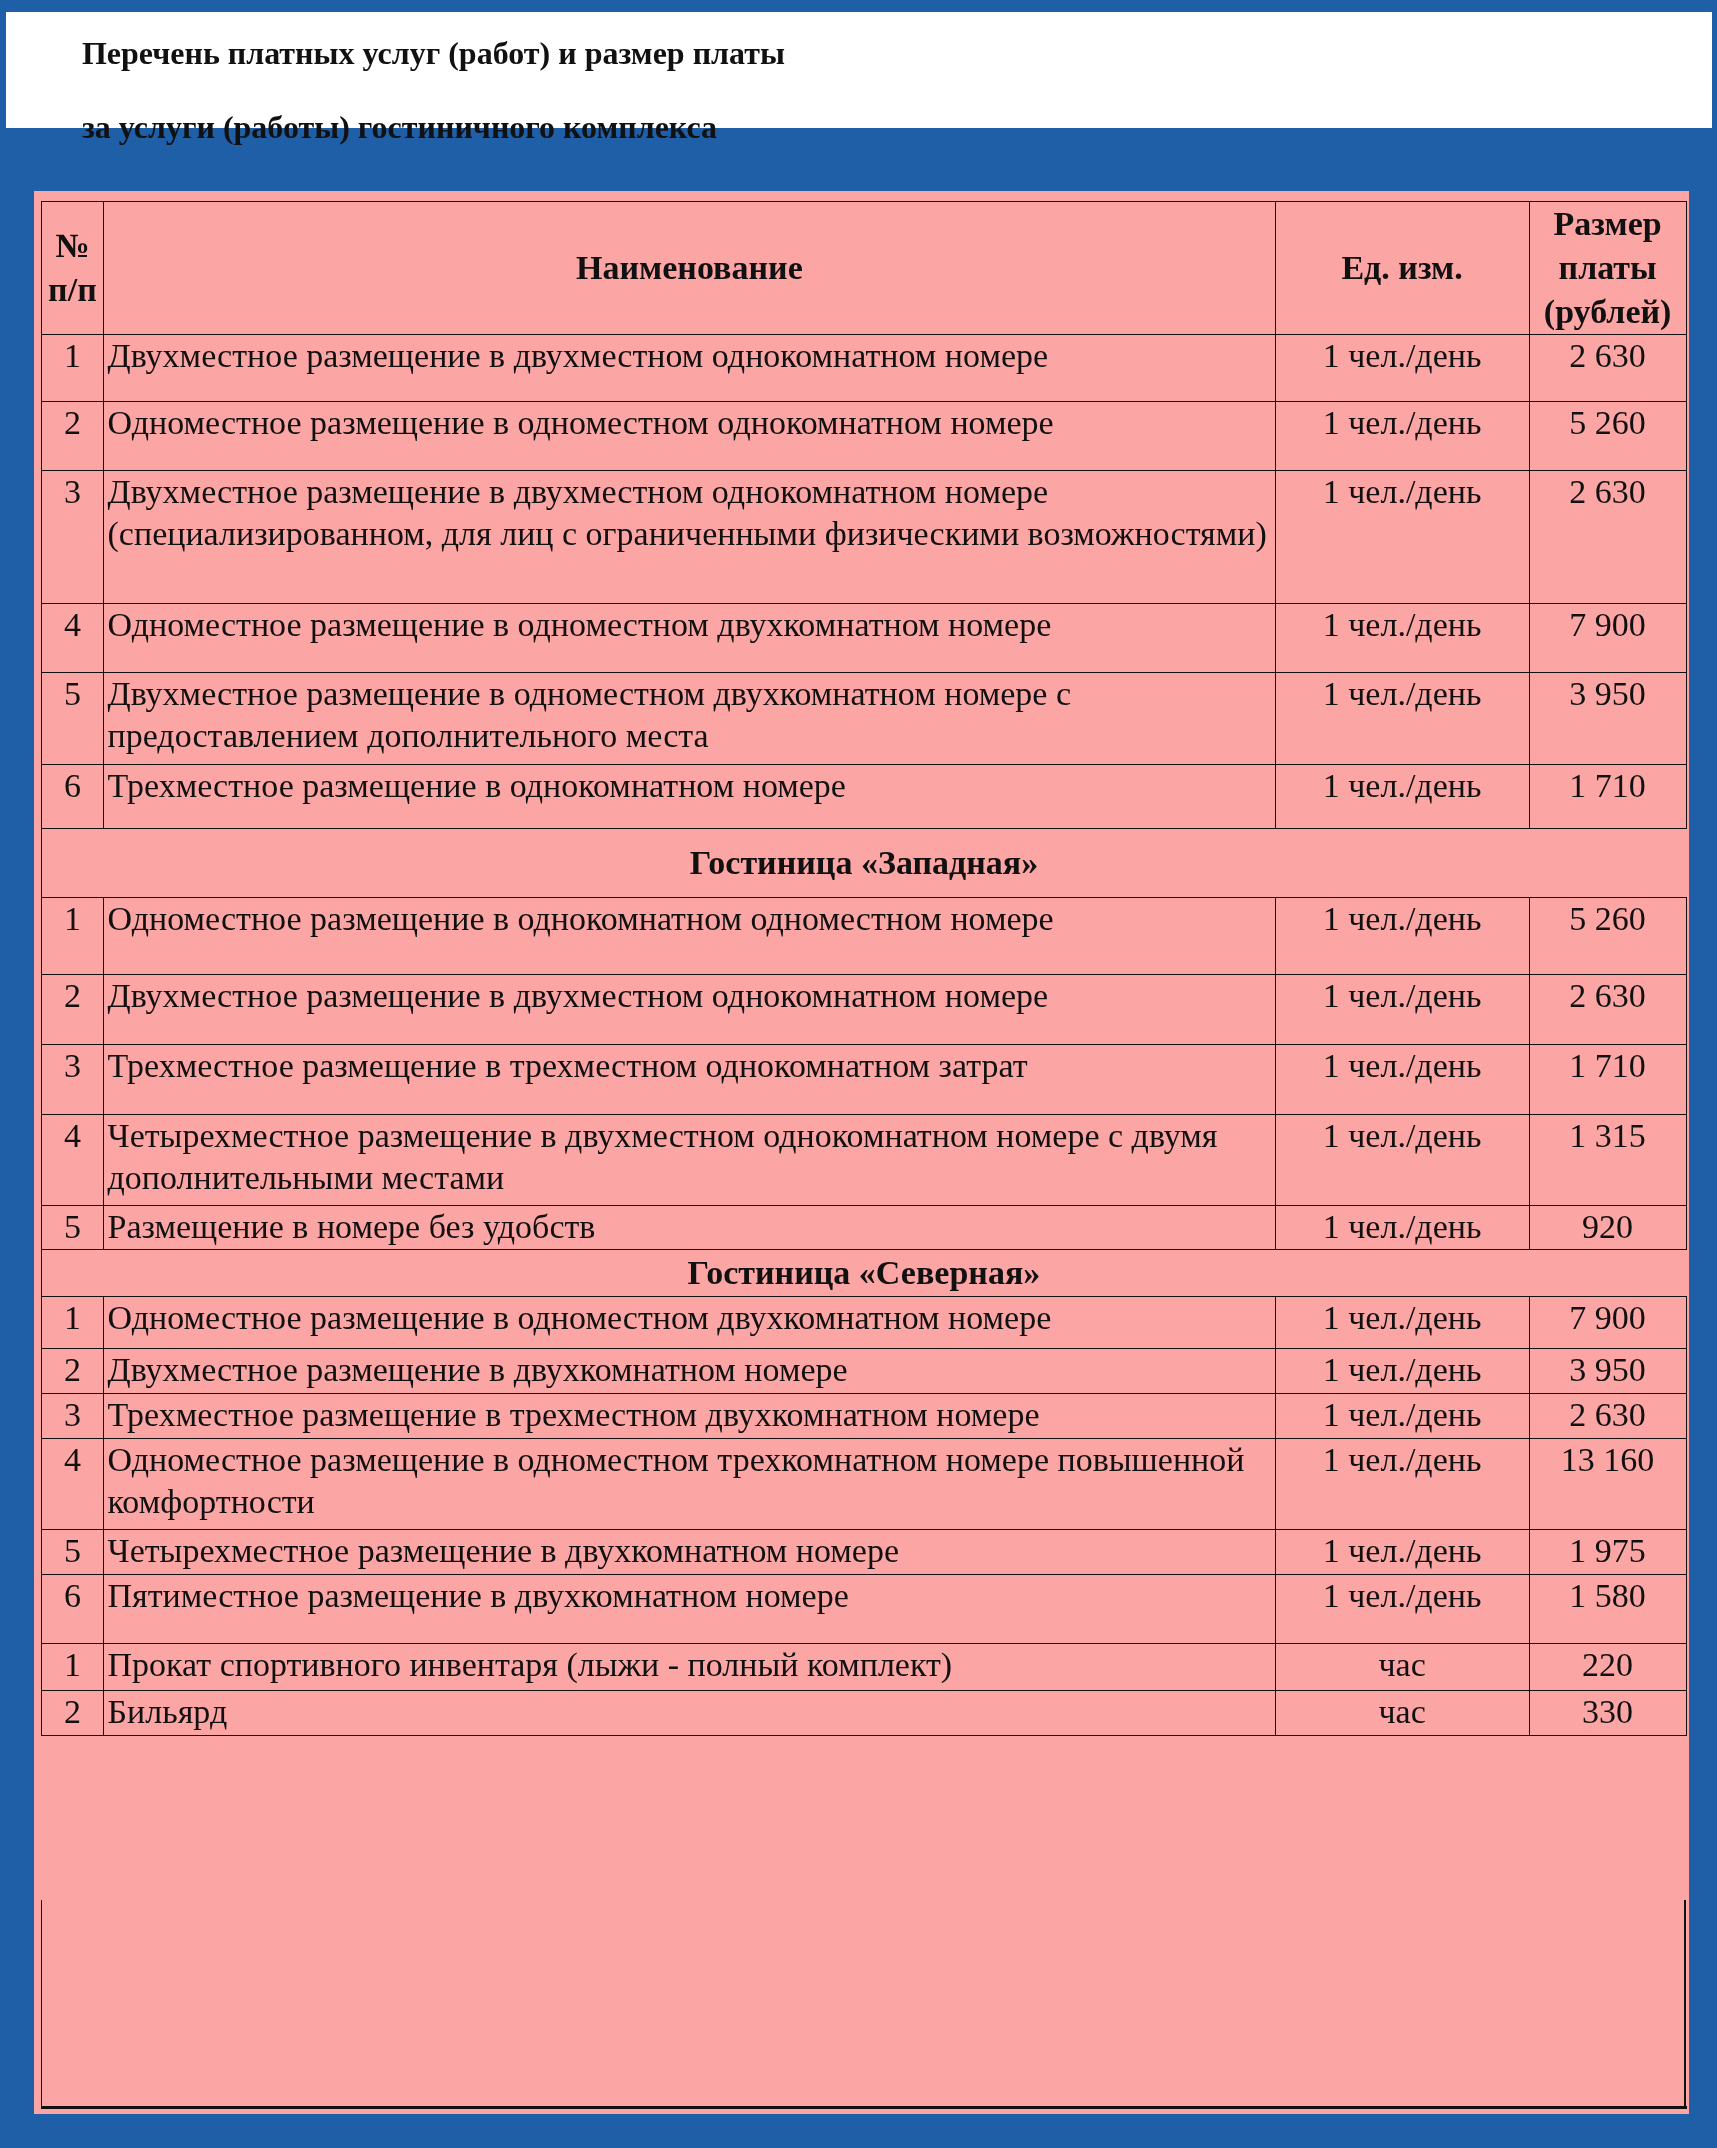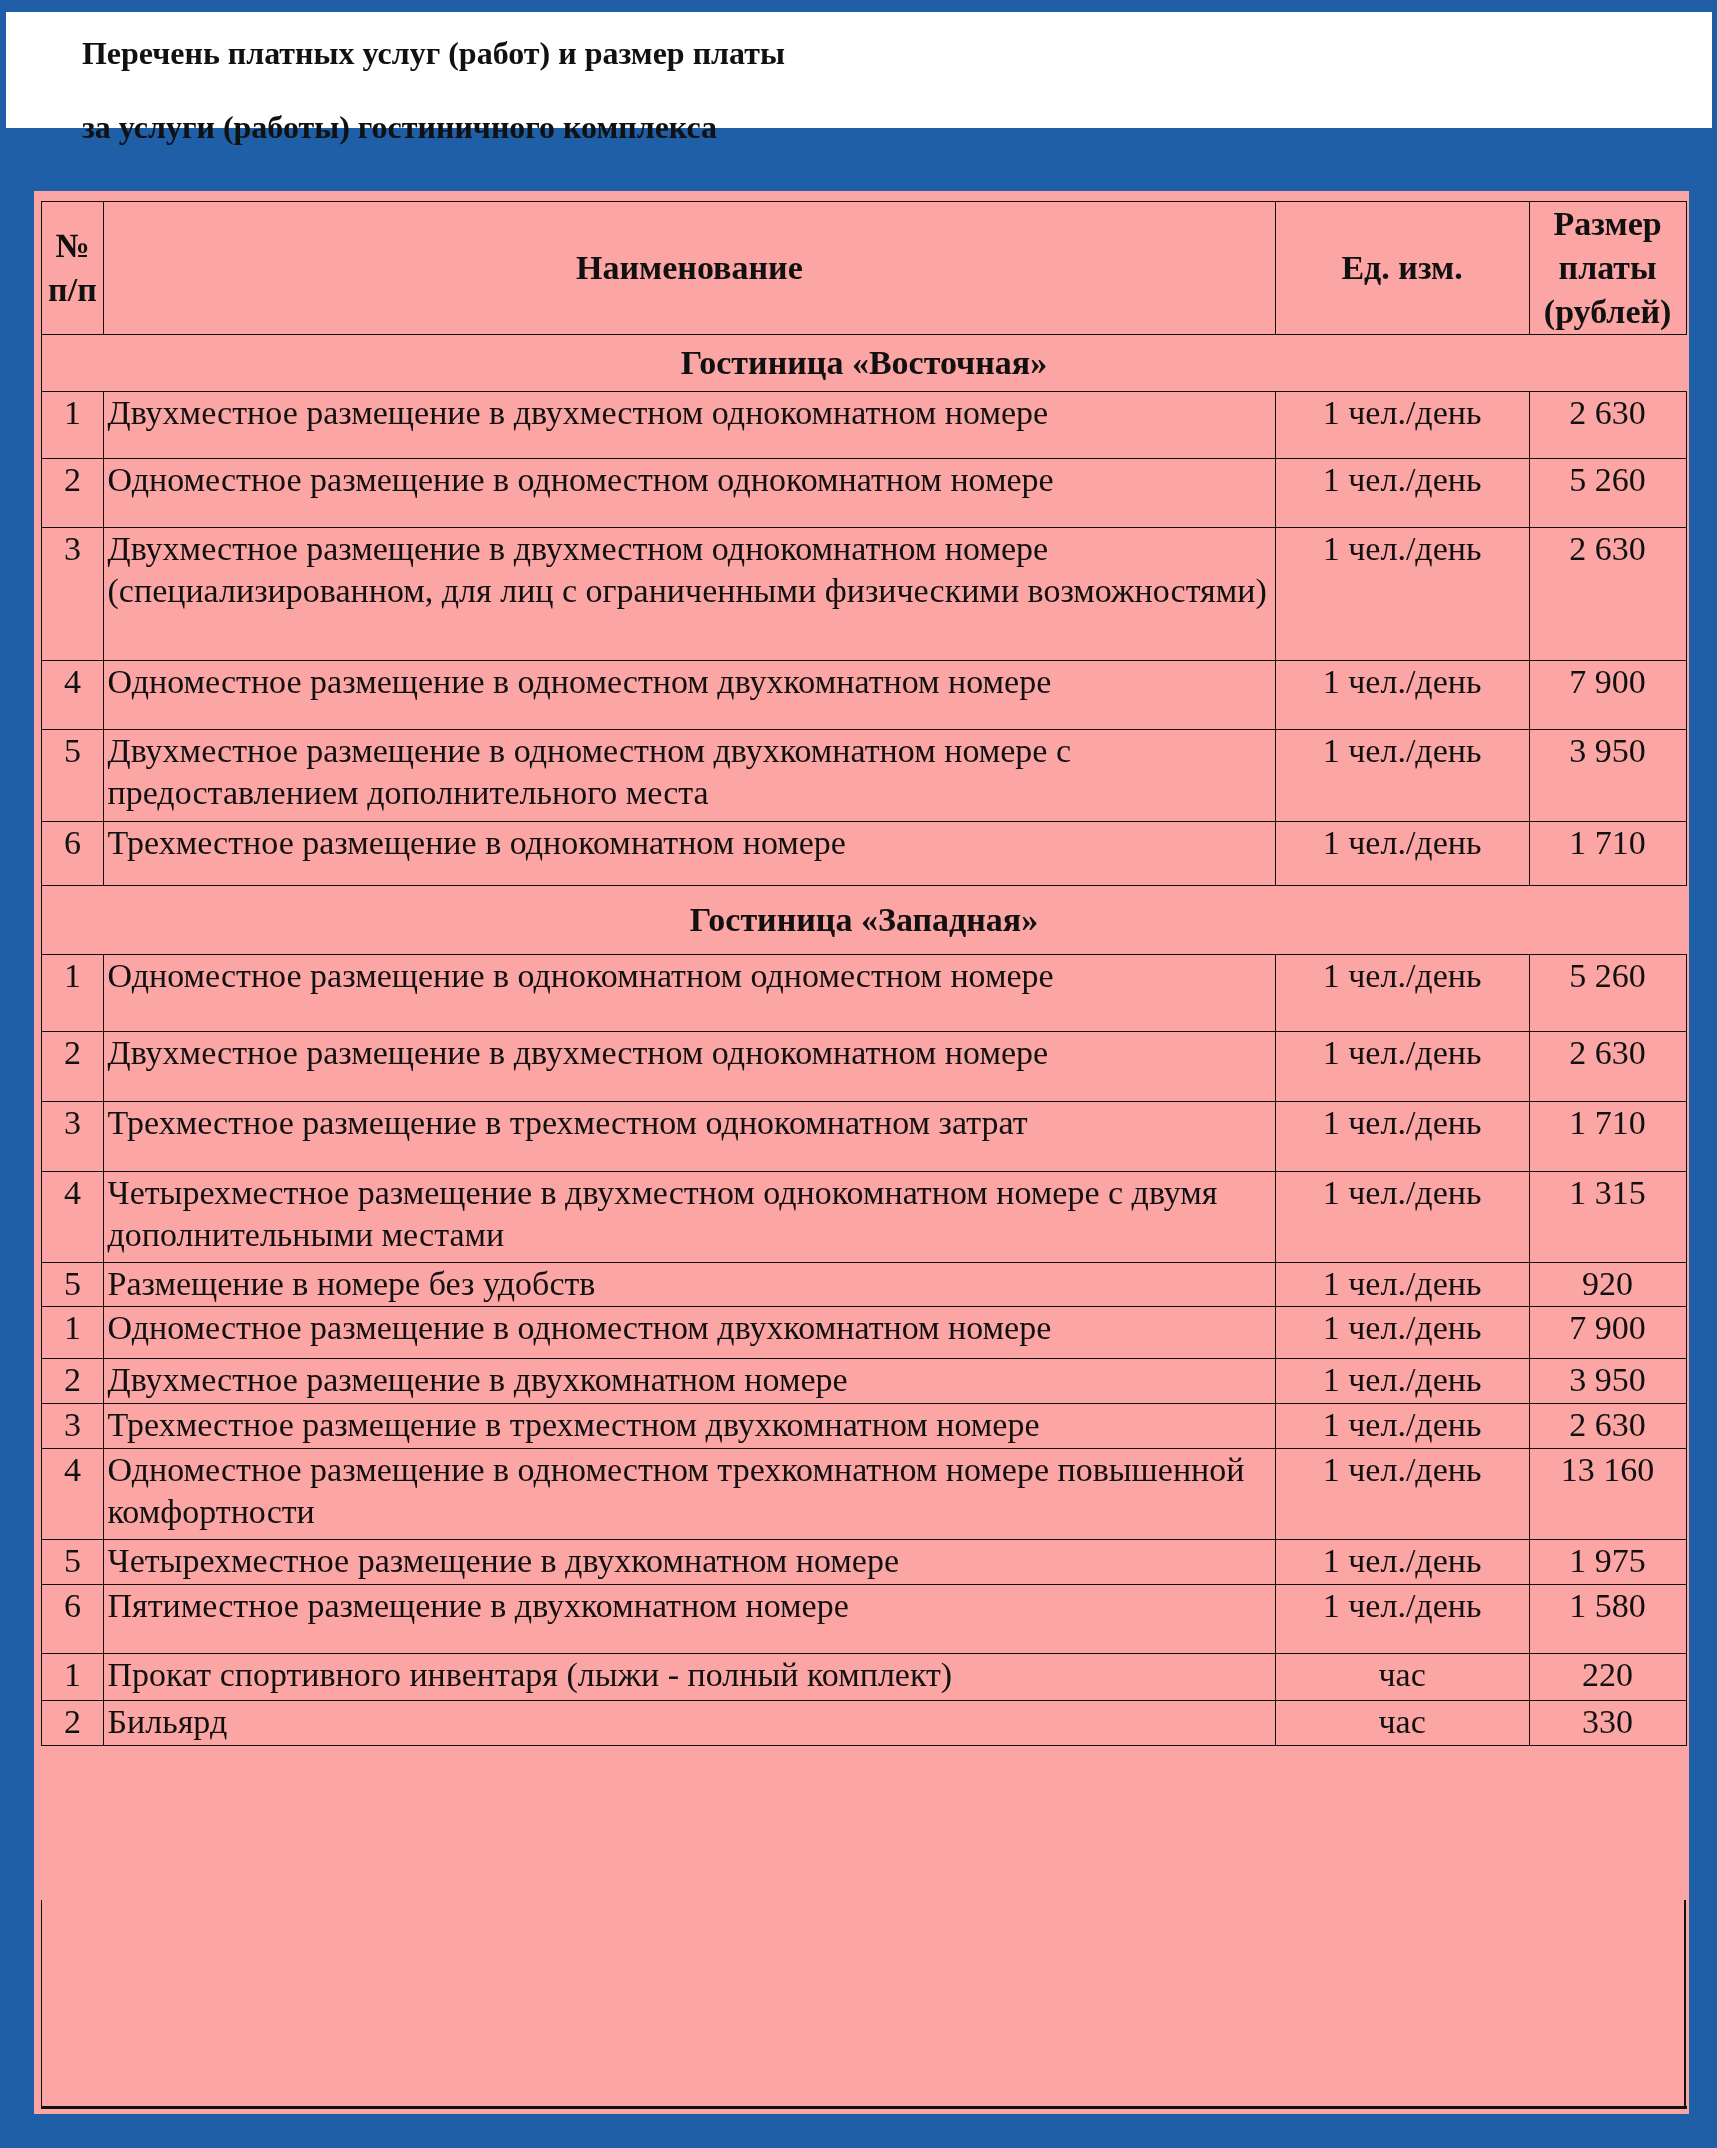--- a/index.html
+++ b/index.html
@@ -67,23 +67,20 @@
     </colgroup>
     <thead>
       <tr style="height:126px">
         <th>№ п/п</th>
         <th>Наименование</th>
         <th>Ед. изм.</th>
         <th>Размер платы (рублей)</th>
       </tr>
     </thead>
     <tbody id="table-body">
-        <tr class="section" style="height: 57px;">
-          <td colspan="4">Гостиница «Восточная»</td>
-        </tr>
         <tr style="height: 67px;">
           <td class="num">1</td>
           <td class="name">Двухместное размещение в двухместном однокомнатном номере</td>
           <td class="unit">1 чел./день</td>
           <td class="price">2 630</td>
         </tr>
         <tr style="height: 69px;">
           <td class="num">2</td>
           <td class="name">Одноместное размещение в одноместном однокомнатном номере</td>
           <td class="unit">1 чел./день</td>
@@ -138,20 +135,23 @@
           <td class="num">4</td>
           <td class="name">Четырехместное размещение в двухместном  однокомнатном номере с двумя дополнительными местами</td>
           <td class="unit">1 чел./день</td>
           <td class="price">1 315</td>
         </tr>
         <tr style="height: 44px;">
           <td class="num">5</td>
           <td class="name">Размещение в номере без удобств</td>
           <td class="unit">1 чел./день</td>
           <td class="price">920</td>
+        </tr>
+        <tr class="section" style="height: 47px;">
+          <td colspan="4">Гостиница «Северная»</td>
         </tr>
         <tr style="height: 52px;">
           <td class="num">1</td>
           <td class="name">Одноместное размещение в одноместном двухкомнатном номере</td>
           <td class="unit">1 чел./день</td>
           <td class="price">7 900</td>
         </tr>
         <tr style="height: 45px;">
           <td class="num">2</td>
           <td class="name">Двухместное размещение в двухкомнатном номере</td>

